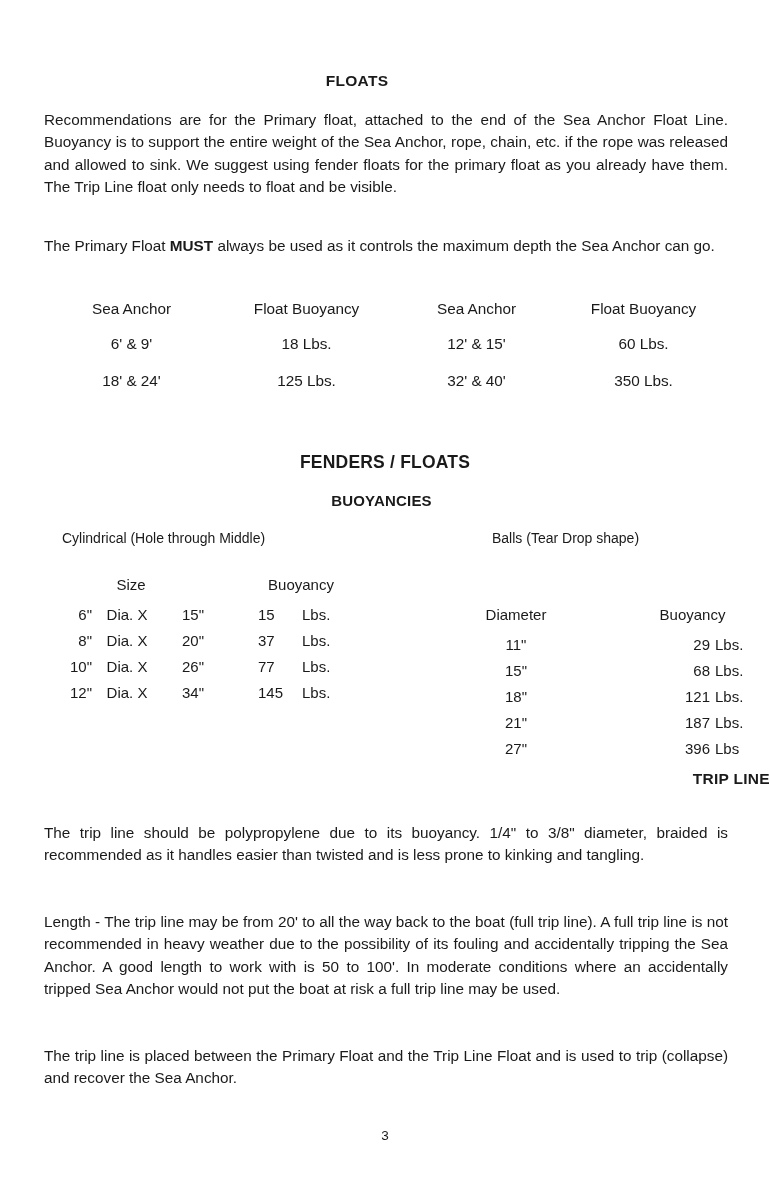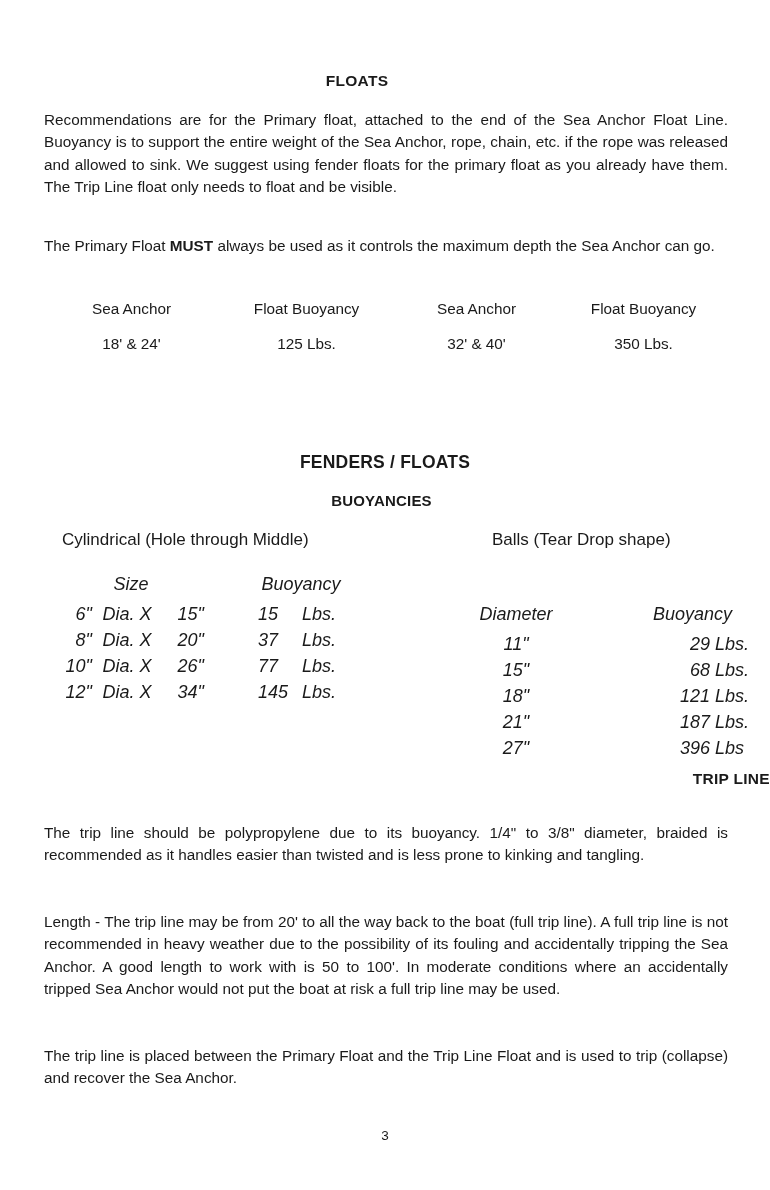--- a/index.html
+++ b/index.html
@@ -76,28 +76,27 @@
   }
   .t1 tr.hdr td { height: 33px; }
   .t1 td.c1 { width: 175px; }
   .t1 td.c2 { width: 175px; }
   .t1 td.c3 { width: 165px; }
   .t1 td.c4 { width: 169px; }
 
   
   .blk-label {
     position: absolute;
-    font-size: 17px;
+    font-size: 14px;
     white-space: nowrap;
   }
   .sub-table {
     position: absolute;
     border-collapse: collapse;
-    font-size: 18px;
-    font-style: italic;
+    font-size: 15px;
   }
   .sub-table td {
     padding: 0;
     height: 26px;
     vertical-align: middle;
     white-space: nowrap;
   }
   .sub-table tr.hdr td {
     text-align: center;
     height: 34px;
@@ -147,20 +146,26 @@
 
   <table class="t1">
     <tbody>
       <tr class="hdr">
         <td class="c1">Sea Anchor</td>
         <td class="c2">Float Buoyancy</td>
         <td class="c3">Sea Anchor</td>
         <td class="c4">Float Buoyancy</td>
       </tr>
       <tr>
+        <td class="c1">6' &amp; 9'</td>
+        <td class="c2">18 Lbs.</td>
+        <td class="c3">12' &amp; 15'</td>
+        <td class="c4">60 Lbs.</td>
+      </tr>
+      <tr>
         <td class="c1">18' &amp; 24'</td>
         <td class="c2">125 Lbs.</td>
         <td class="c3">32' &amp; 40'</td>
         <td class="c4">350 Lbs.</td>
       </tr>
     </tbody>
   </table>
 
   <div class="h-section abs" style="left:0;top:452px;width:770px;">FENDERS / FLOATS</div>
 

